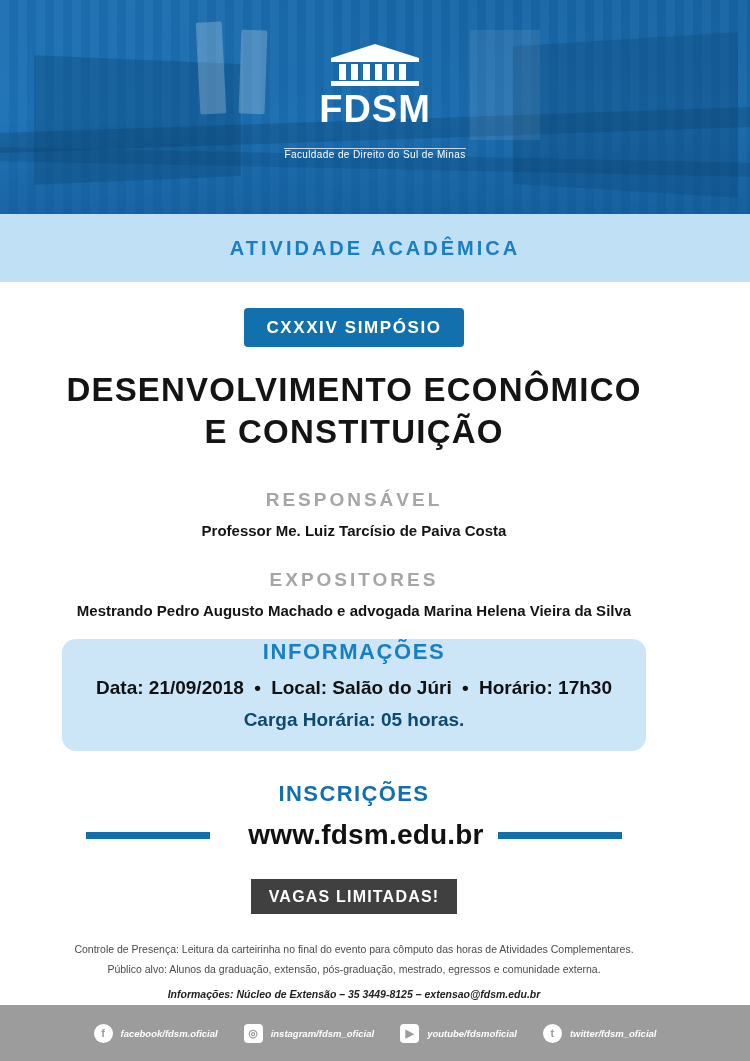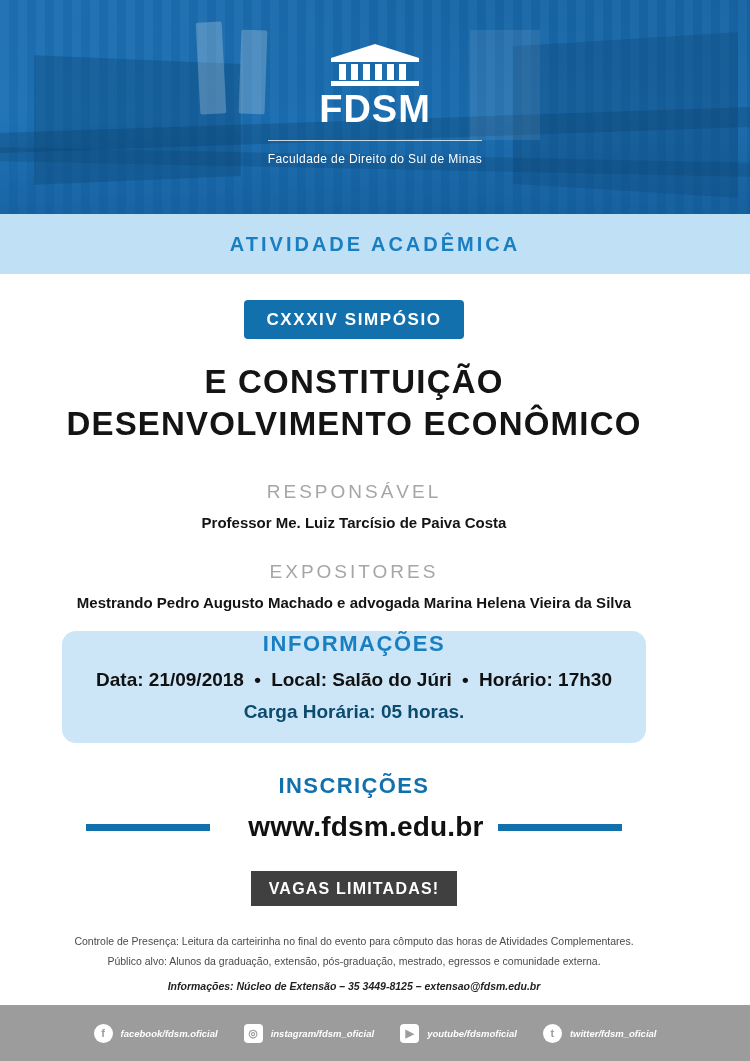--- a/index.html
+++ b/index.html
@@ -89,31 +89,31 @@
   .logo-text {
     color: #ffffff;
     font-weight: bold;
     font-size: 38px;
     letter-spacing: 1px;
     line-height: 1;
     margin-top: 2px;
   }
   .logo-sub {
     color: #ffffff;
-    font-size: 12px;
+    font-size: 10px;
     letter-spacing: 0.4px;
-    margin-top: 12px;
+    margin-top: 20px;
     border-top: 1px solid rgba(255,255,255,0.75);
-    padding-top: 11px;
+    padding-top: 0;
   }
 
   
   .strip {
     width: 750px;
-    height: 60px;
+    height: 68px;
     background: #bfe0f5;
     display: flex;
     align-items: center;
     justify-content: center;
   }
   .strip-text {
     color: #1a7fc1;
     font-size: 20px;
     font-weight: bold;
     letter-spacing: 3px;
@@ -144,21 +144,21 @@
     font-size: 33px;
     font-weight: bold;
     letter-spacing: 1.2px;
     line-height: 1.28;
     padding: 0 40px;
   }
 
   .section-label {
     color: #a6a6a6;
     font-size: 19px;
-    font-weight: normal;
+    font-weight: bold;
     letter-spacing: 3px;
   }
   .label-resp { margin-top: 36px; }
   .label-expo { margin-top: 30px; }
 
   .person-line {
     margin-top: 11px;
     color: #141414;
     font-size: 15px;
     font-weight: bold;
@@ -324,22 +324,22 @@
 
   <div class="strip">
     <div class="strip-text">ATIVIDADE ACADÊMICA</div>
   </div>
 
   <div class="content">
 
     <div class="badge-simposio">CXXXIV SIMPÓSIO</div>
 
     <div class="title">
+      <div>DESENVOLVIMENTO ECONÔMICO</div>
       <div>E CONSTITUIÇÃO</div>
-      <div>DESENVOLVIMENTO ECONÔMICO</div>
     </div>
 
     <div class="section-label label-resp">RESPONSÁVEL</div>
     <div class="person-line">Professor Me. Luiz Tarcísio de Paiva Costa</div>
 
     <div class="section-label label-expo">EXPOSITORES</div>
     <div class="person-line wide">Mestrando Pedro Augusto Machado e advogada Marina Helena Vieira da Silva</div>
 
     
     <div class="infobox">

